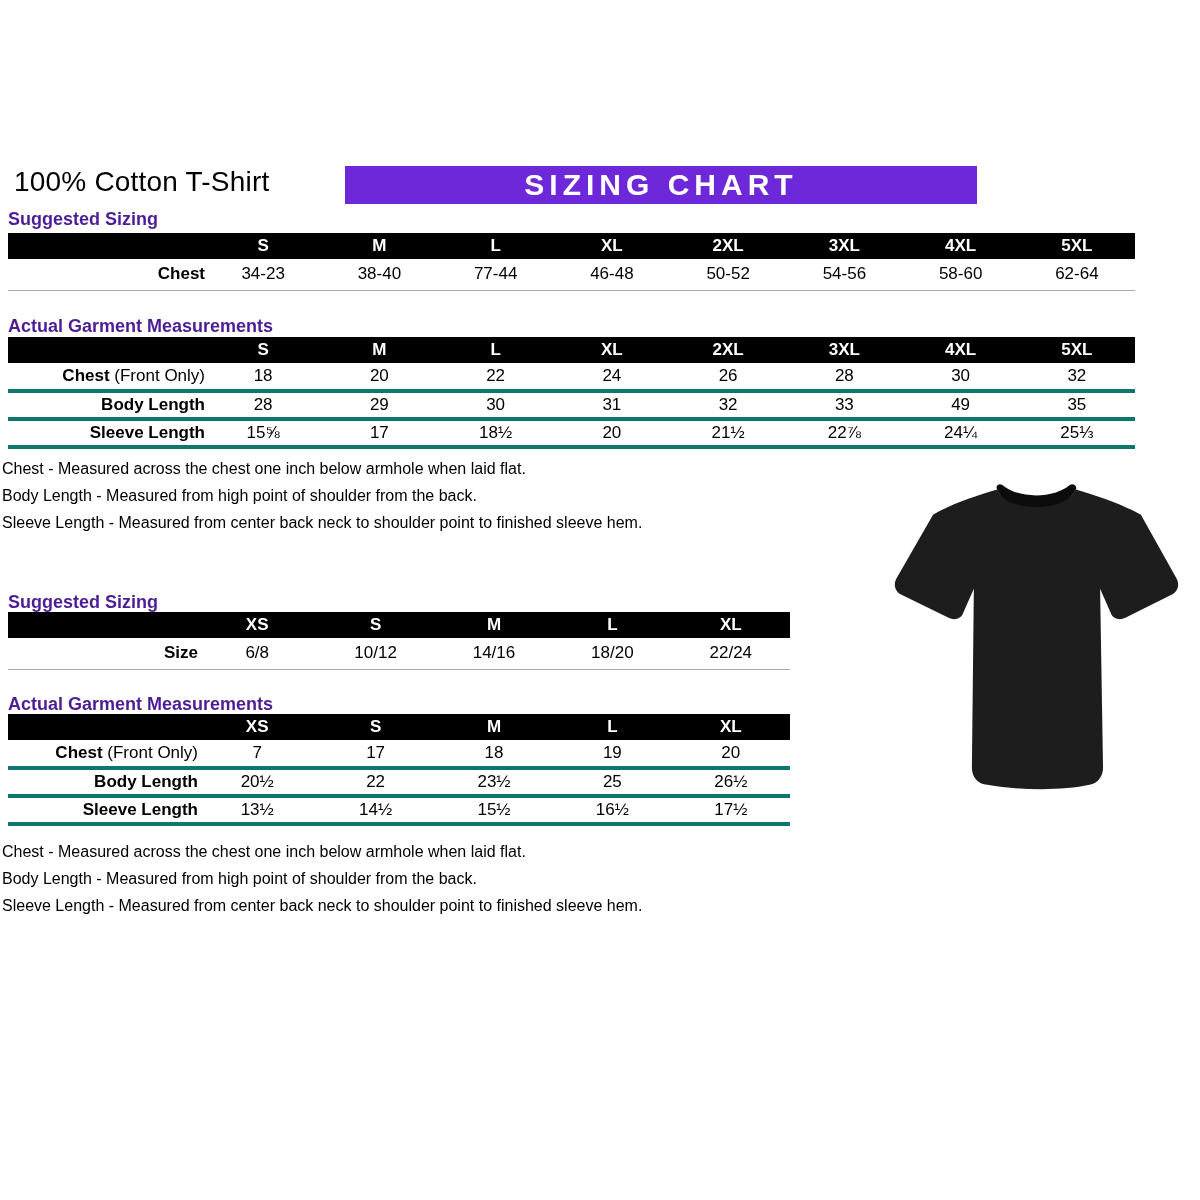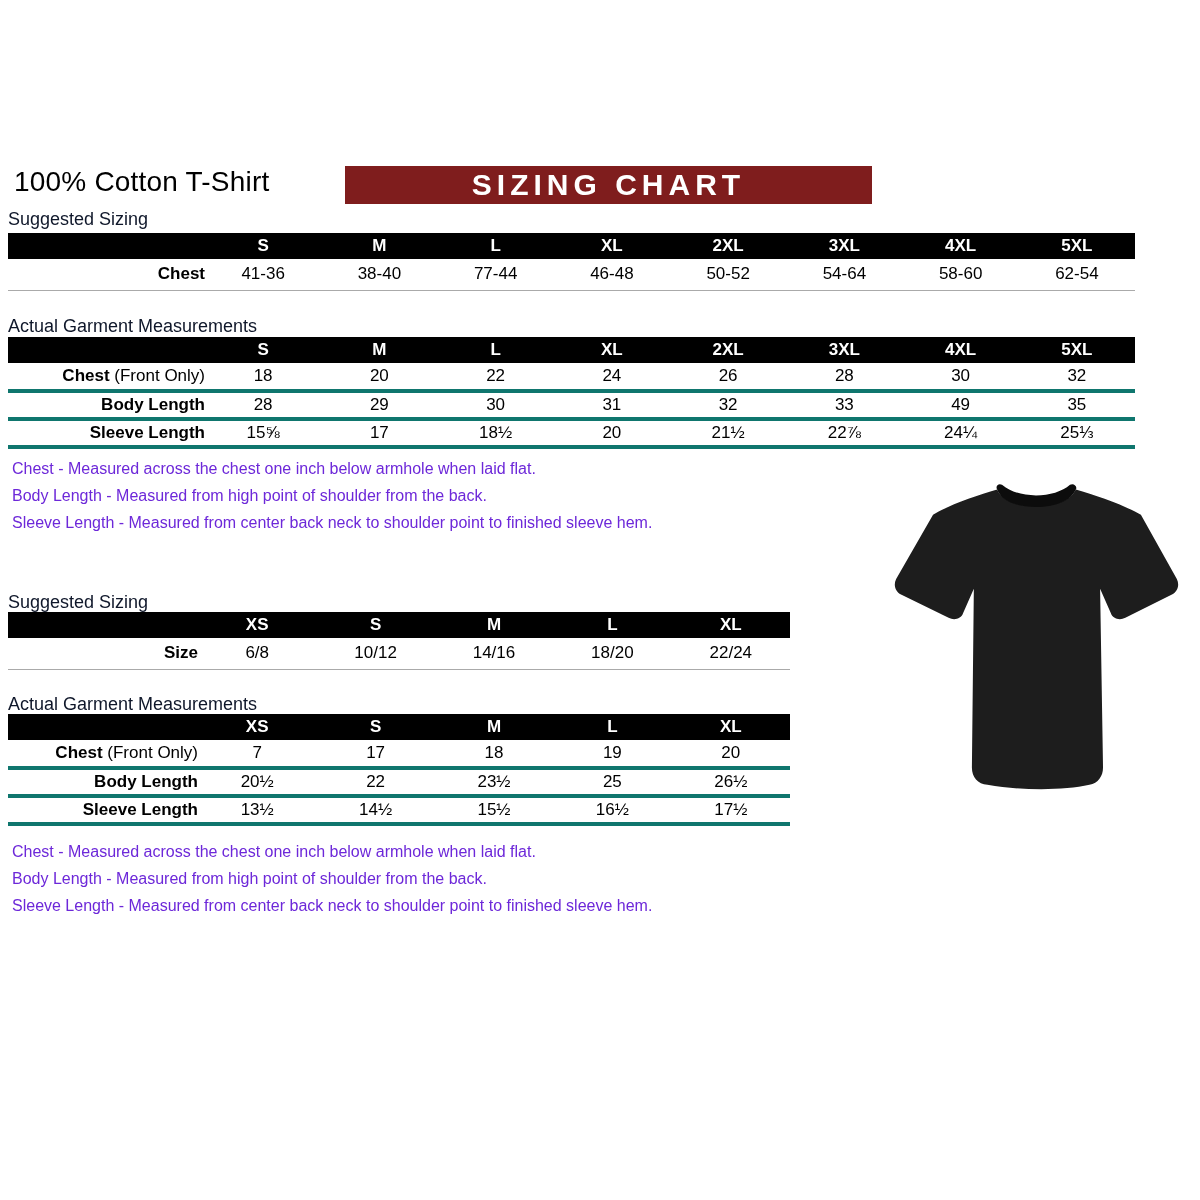--- a/index.html
+++ b/index.html
@@ -6,49 +6,49 @@
   html,body { background:#fff; }
   .canvas {
     position:relative; width:1200px; height:1200px; background:#ffffff;
     font-family:"Liberation Sans", sans-serif; color:#000; overflow:hidden;padding-left:10px;
   }
   .h-adult {
     position:absolute; left:14px; top:166px;
     font-size:28px; font-weight:400; letter-spacing:.2px;
   }
   .banner {
-    position:absolute; left:345px; top:166px; width:527px; height:38px;
-    background:#7f1d1d; color:#fff; display:flex; align-items:center; justify-content:center;
+    position:absolute; left:345px; top:166px; width:632px; height:38px;
+    background:#6d28d9; color:#fff; display:flex; align-items:center; justify-content:center;
     font-size:30px; font-weight:700; letter-spacing:5px;
   }
   .h-youth {
     position:absolute; left:4px; top:551px;
     font-size:28px; font-weight:700; letter-spacing:.2px;
   }
   .section-label {
-    position:absolute; left:8px; font-size:18px; font-weight:400; color:#0f172a;
+    position:absolute; left:8px; font-size:18px; font-weight:700; color:#4c1d95;
   }
   table.size-table {
     position:absolute; left:8px; border-collapse:collapse; table-layout:fixed;
     font-size:17px; background:#fff;
   }
   table.adult { width:1127px; }
   table.youth { width:782px; }
   .size-table thead th {
     background:#000; color:#fff; font-weight:700; font-size:17px;
     height:26px; padding:0; text-align:center; line-height:26px;
   }
   .size-table tbody td {
     text-align:center; height:28px; border-bottom:4px solid #0f766e; color:#000;
   }
   table.suggested tbody td { height:31px; border-bottom:1px solid #aaa; }
   .size-table td.row-label { text-align:right; padding-left:8px; }
   .size-table td.row-label strong { font-weight:700; }
   .size-table td.row-label .suffix { font-weight:400; }
-  .notes { position:absolute; left:12px; font-size:16px; color:#6d28d9; }
+  .notes { position:absolute; left:2px; font-size:16px; color:#000000; }
   .notes .note { height:27px; white-space:nowrap; }
   .tshirt-wrap { position:absolute; left:888px; top:476px; width:296px; height:338px; }
   .tshirt-wrap svg { width:100%; height:100%; display:block; }
 </style>
 </head>
 <body>
 
 <div class="canvas">
 
   <div class="h-adult">100% Cotton T-Shirt</div>
@@ -80,28 +80,28 @@
           <th>XL</th>
           <th>2XL</th>
           <th>3XL</th>
           <th>4XL</th>
           <th>5XL</th>
         </tr>
       </thead>
       <tbody>
         <tr>
           <td class="row-label"><strong>Chest</strong></td>
-          <td>41-36</td>
+          <td>34-23</td>
           <td>38-40</td>
           <td>77-44</td>
           <td>46-48</td>
           <td>50-52</td>
-          <td>54-64</td>
+          <td>54-56</td>
           <td>58-60</td>
-          <td>62-54</td>
+          <td>62-64</td>
         </tr>
       </tbody>
     </table>
 
   <div class="section-label" style="top:316px;">Actual Garment Measurements</div>
 
   <table class="size-table adult" style="top:337px;">
       <colgroup>
         <col style="width: 197px;">
         <col>

